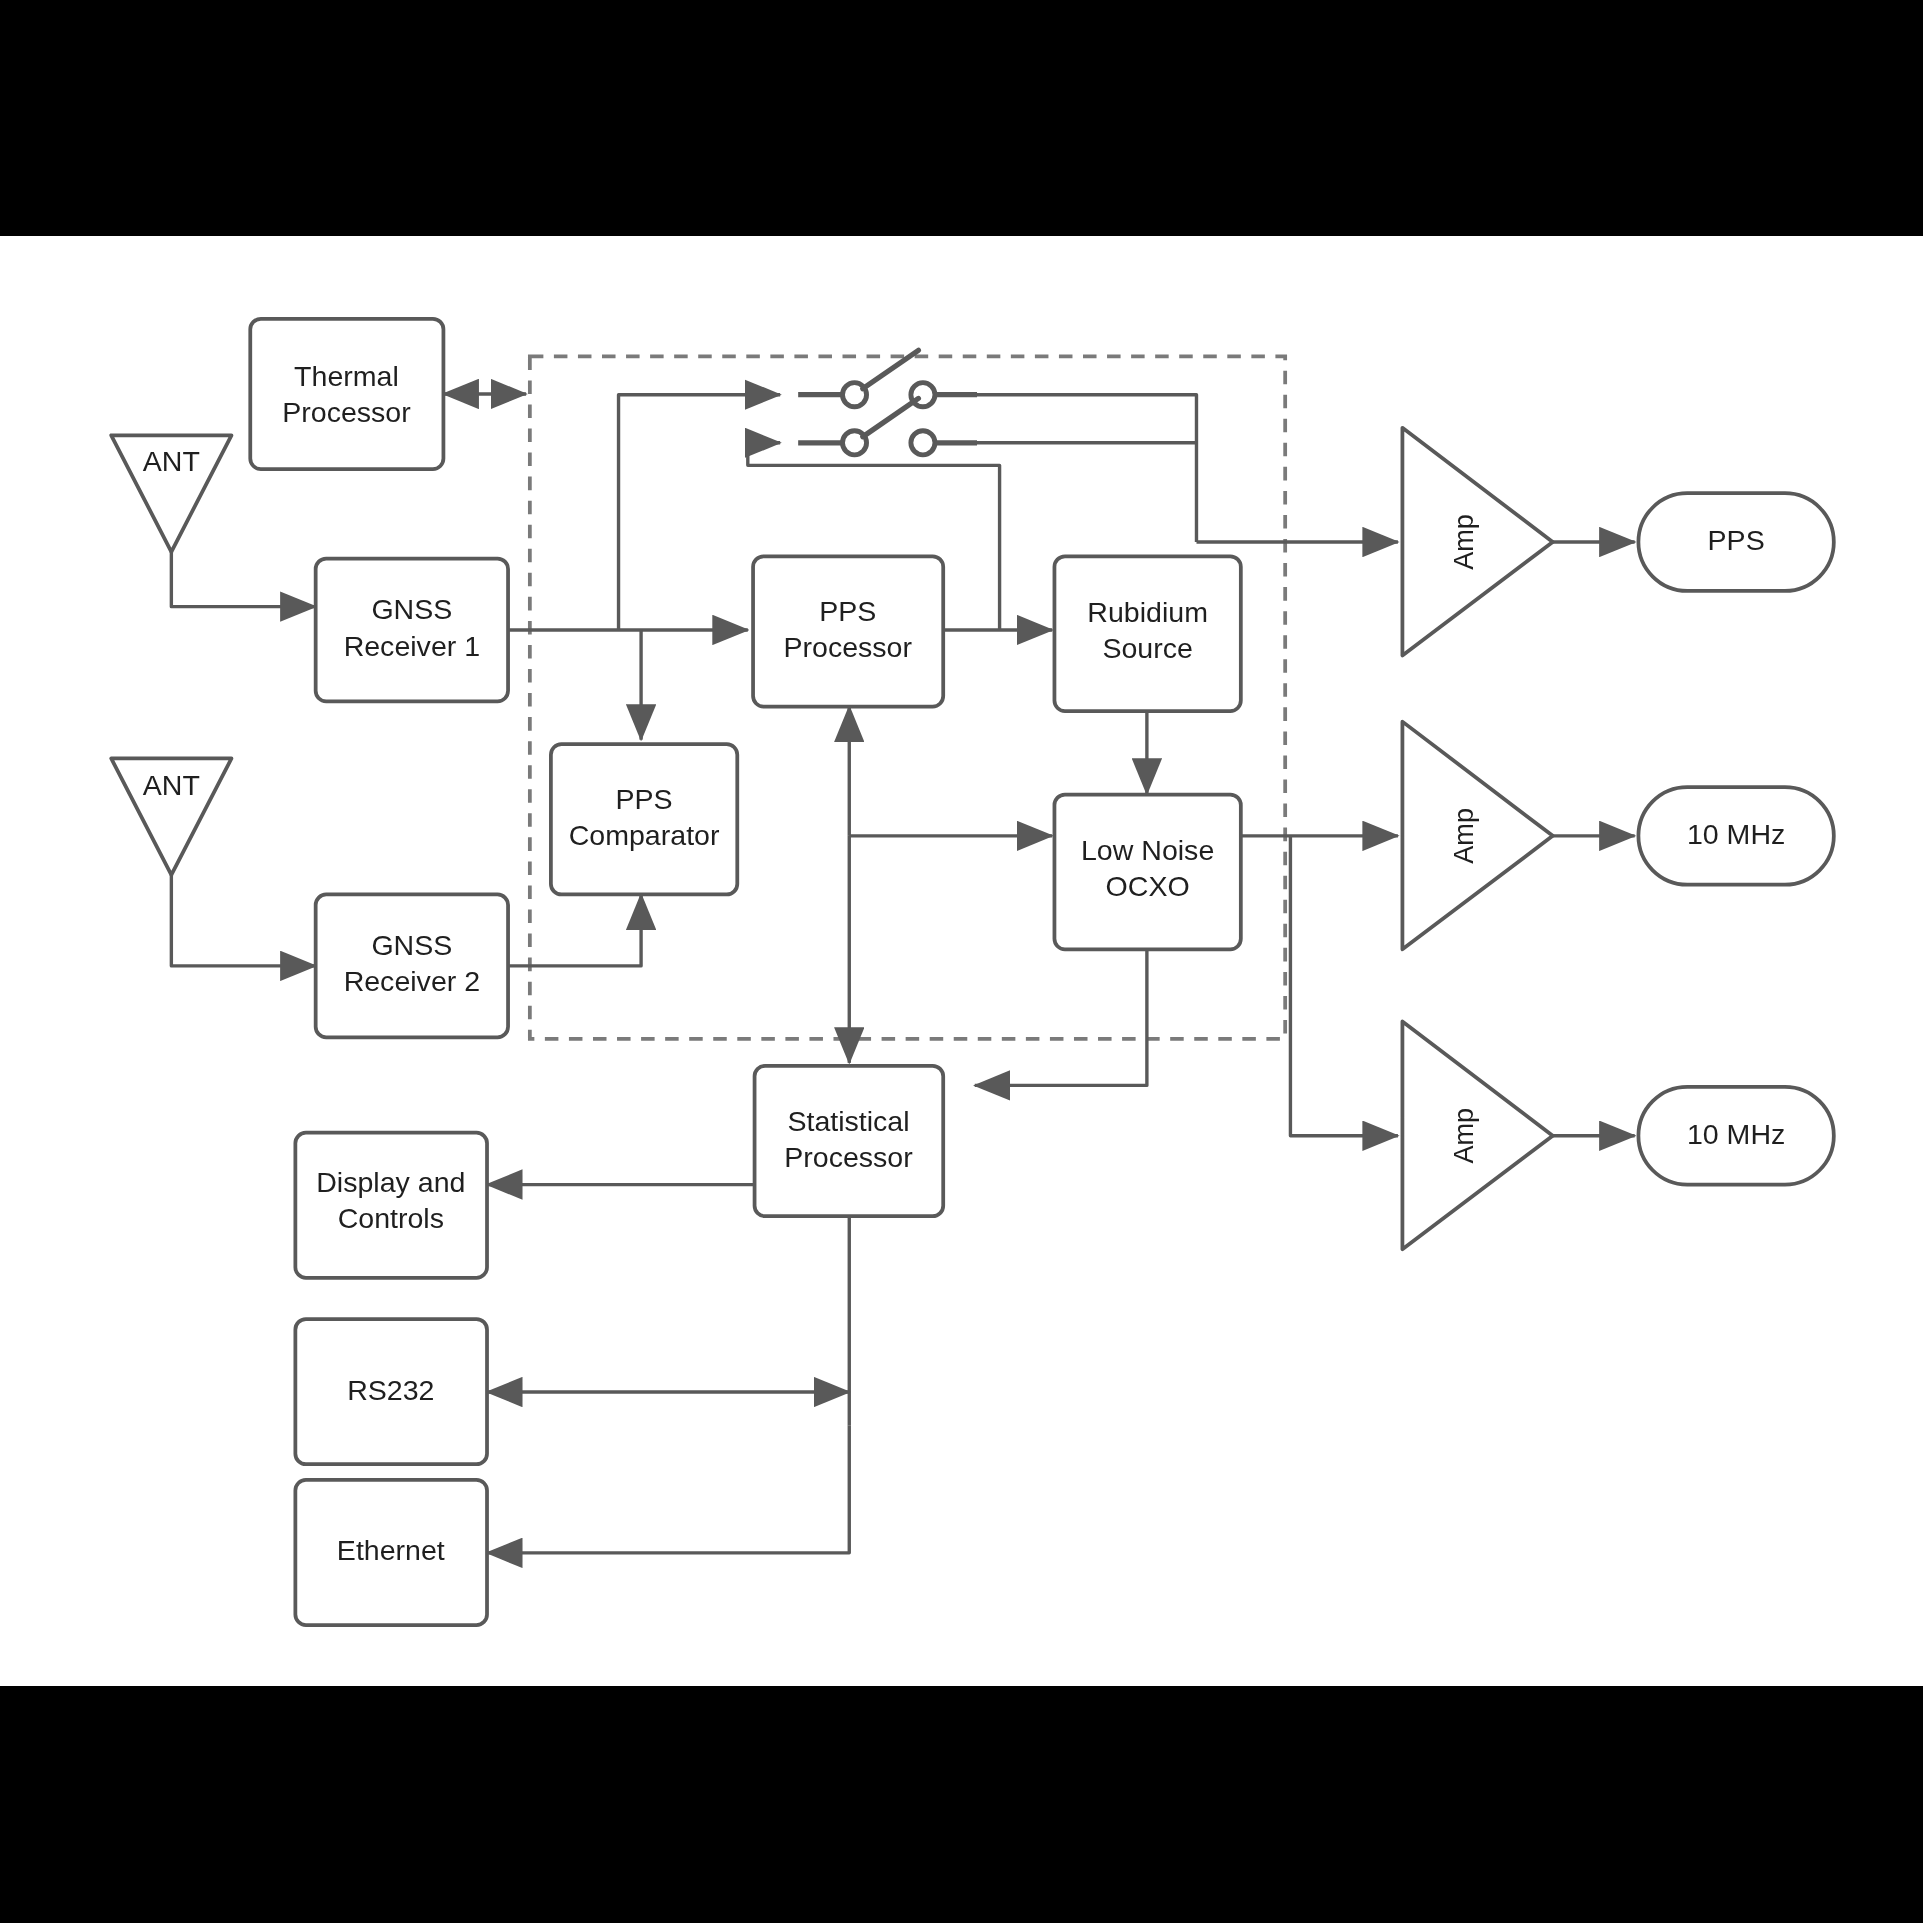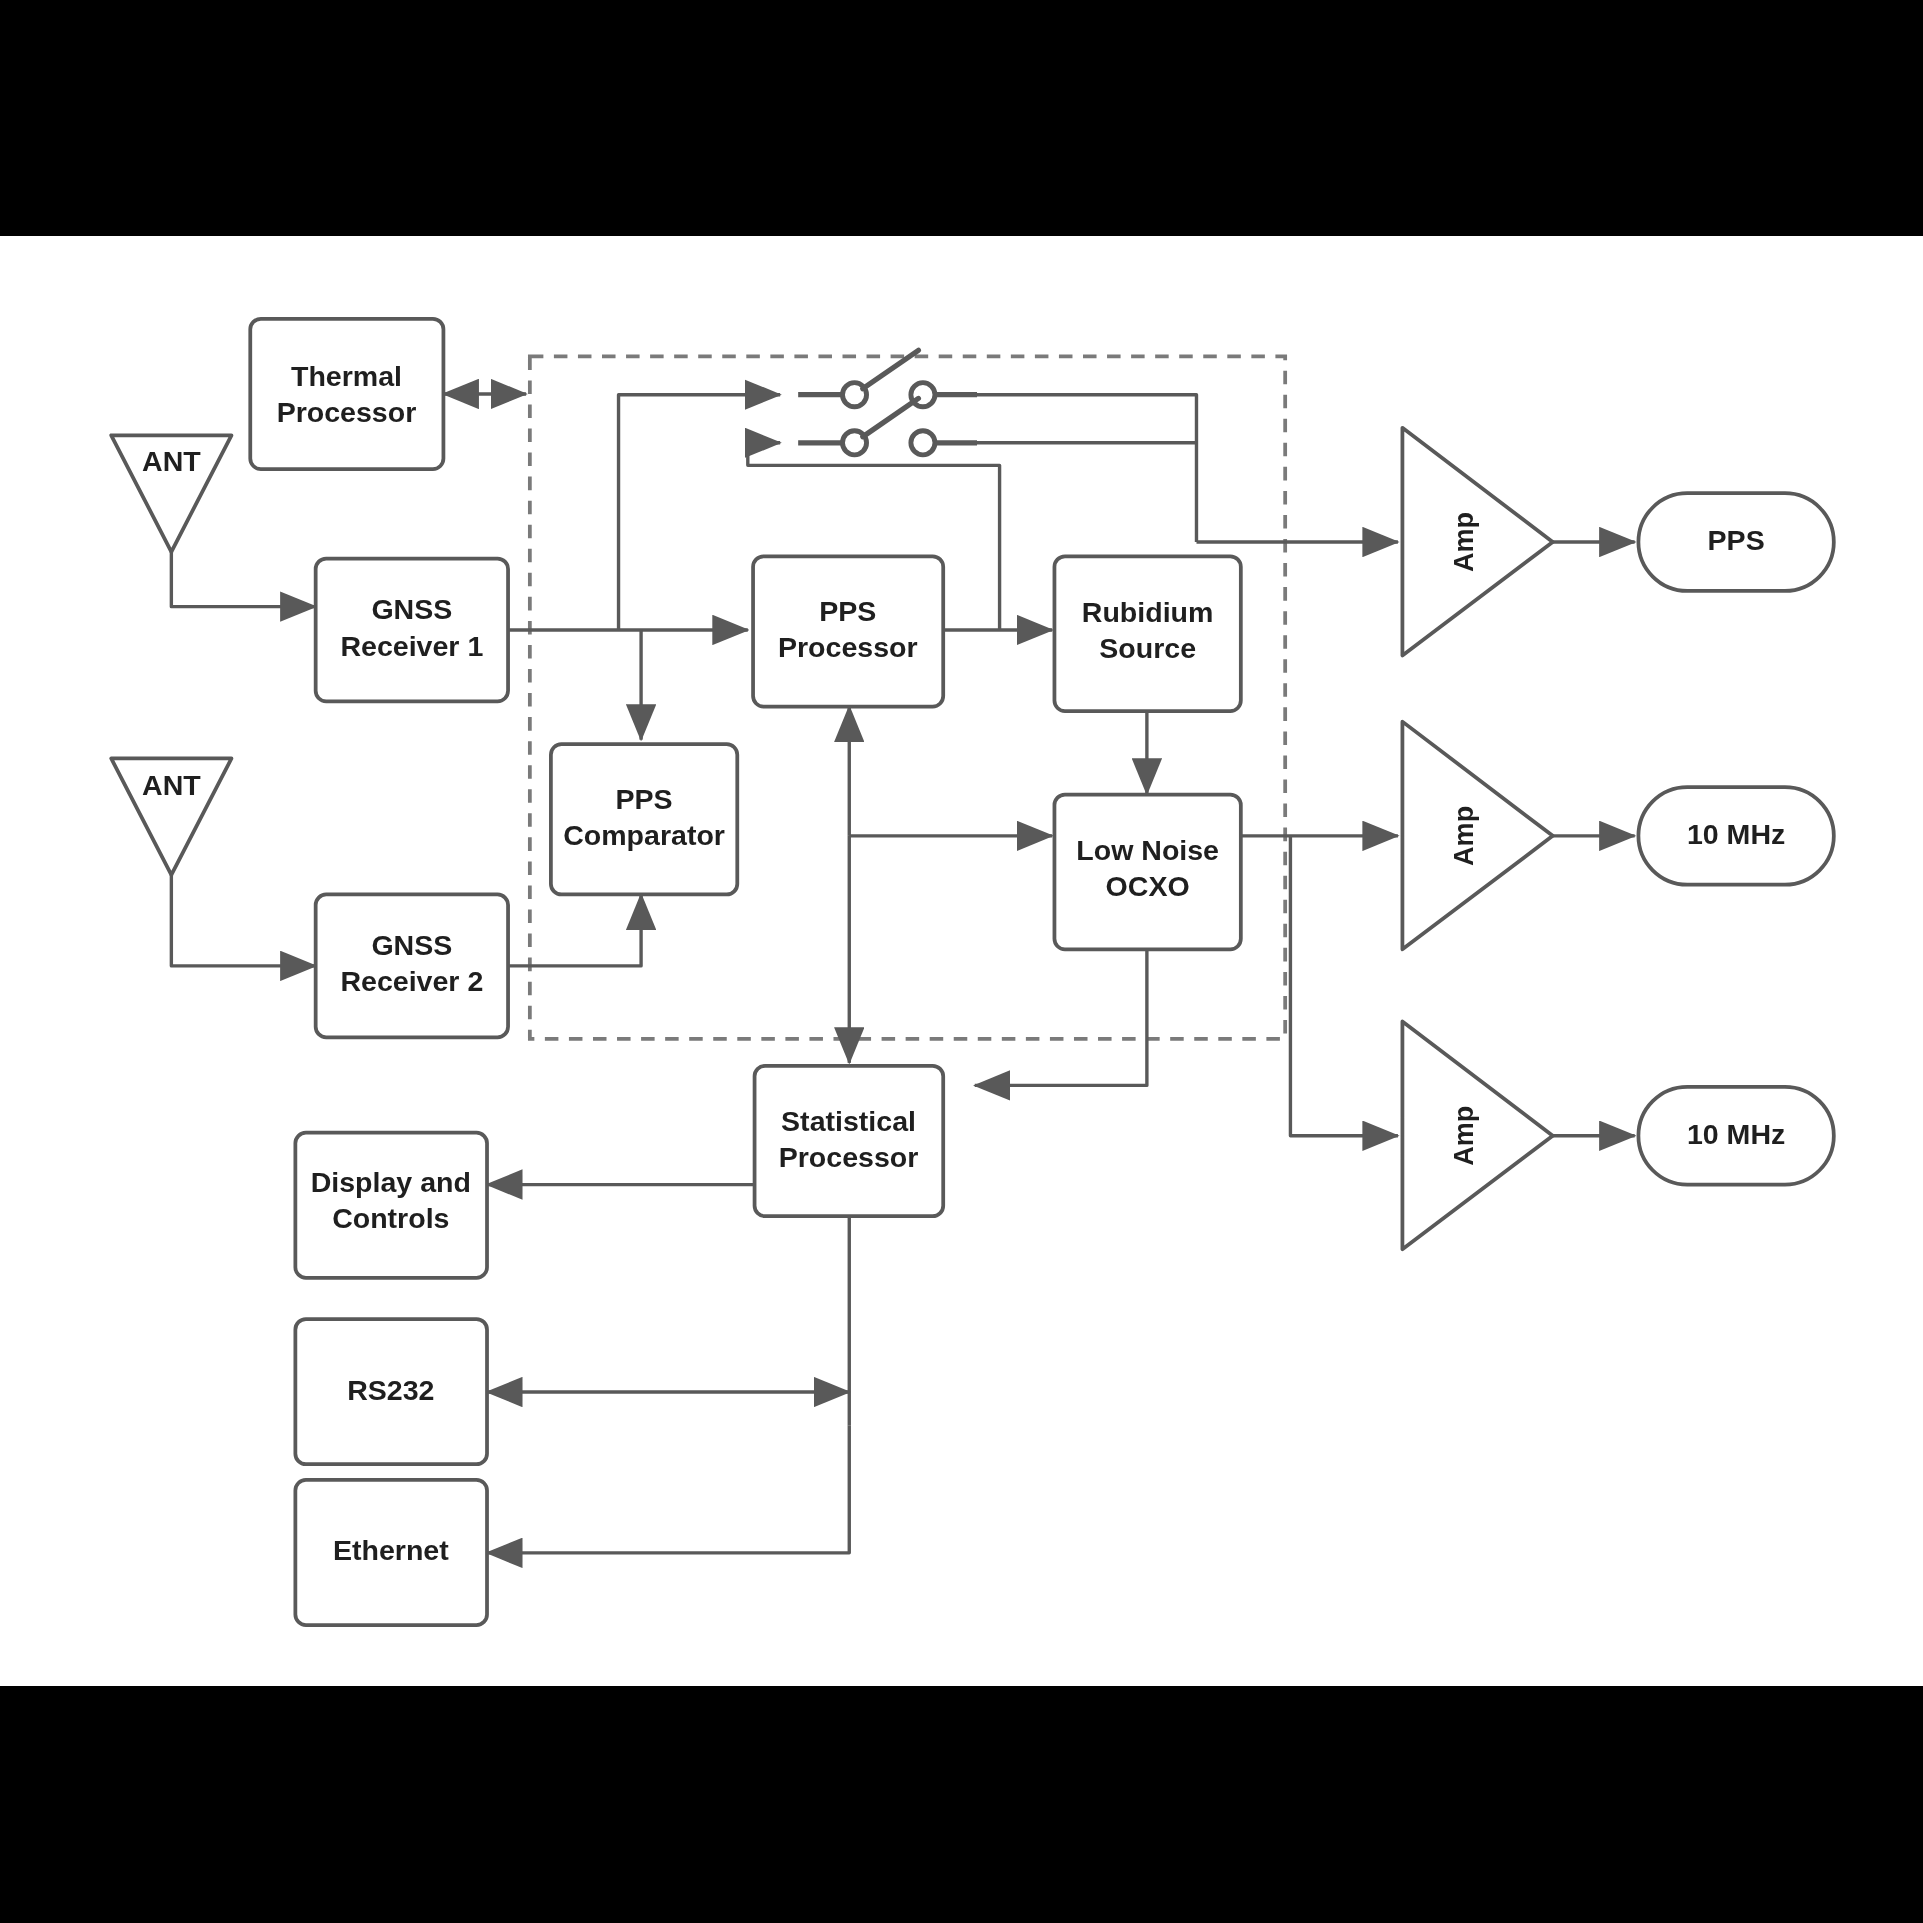--- a/index.html
+++ b/index.html
@@ -12,21 +12,20 @@
     width: 1924px;
     height: 1924px;
     overflow: hidden;
     font-family: "Liberation Sans", sans-serif;
   }
   #stage {
     position: relative;
     width: 1924px;
     height: 1368px;
     background: #000000;
-    font-weight: bold;
   }
   #canvas-band {
     position: absolute;
     left: 0;
     top: 236px;
     width: 1924px;
     height: 1450px;
     background: #ffffff;
   }
   svg.diagram {

